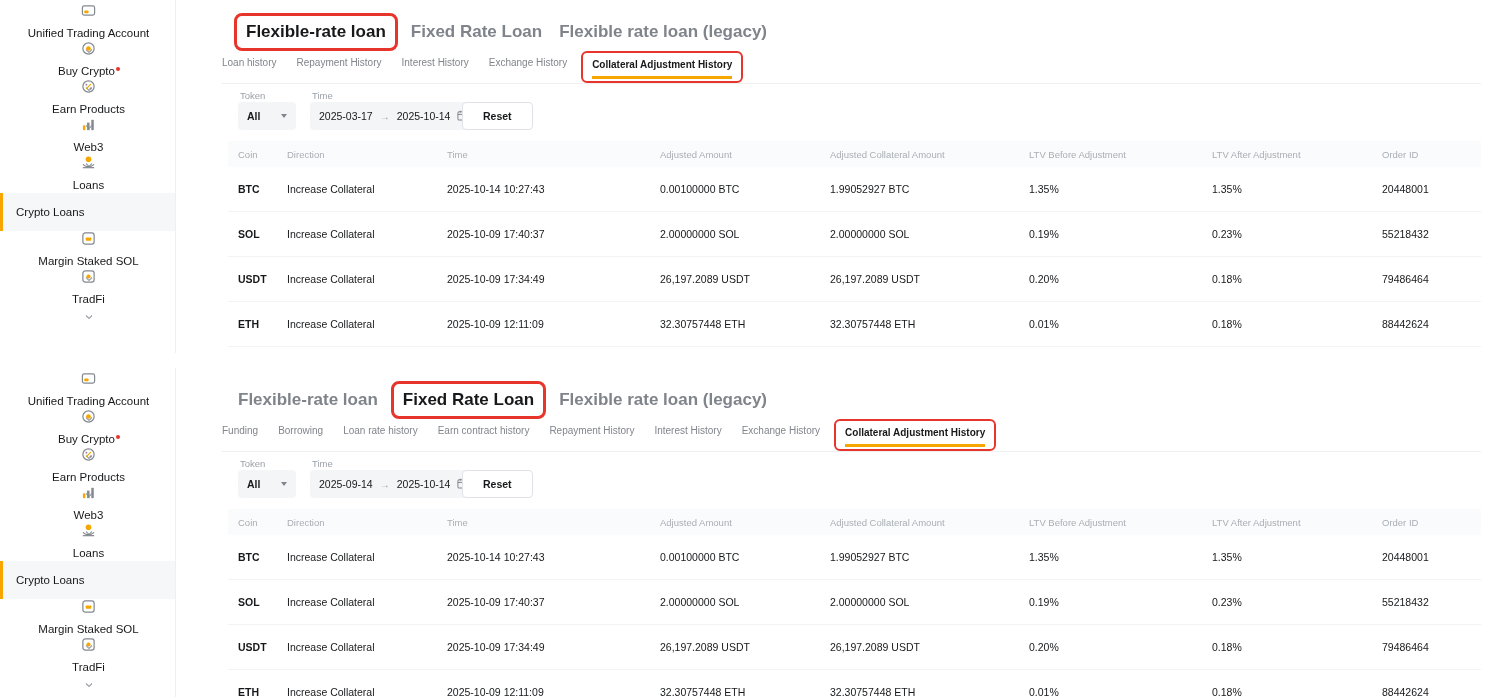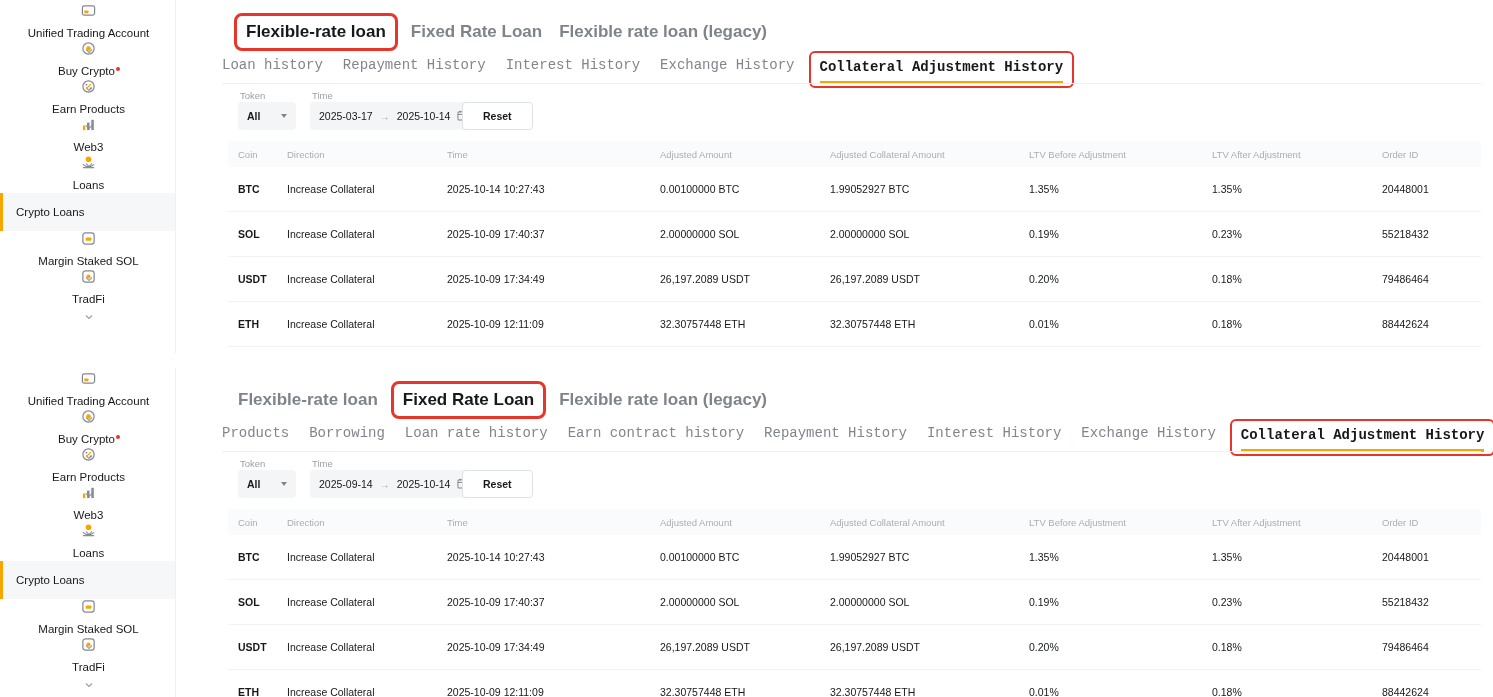--- a/index.html
+++ b/index.html
@@ -23,21 +23,21 @@
   
   .content { position:absolute; left:176px; top:0; right:0; bottom:0; }
 
   .tabs-row { position:absolute; left:62px; top:18px; display:flex; align-items:center; gap:17px; }
   .tab { font-size:17px; font-weight:600; color:#7f838a; white-space:nowrap; cursor:pointer; line-height:22px; }
   .tab.active { color:#17181a; font-weight:700; }
   .red-box { display:inline-flex; border:3px solid #e8352c; border-radius:8px; padding:5px 9px; margin:-5px -4px; }
   .red-box-sub { display:inline-flex; border:2.5px solid #e8352c; border-radius:6px; padding:6px 9px 2px 9px; margin:-6px -6px; }
 
   .subtabs-row { position:absolute; left:46px; top:57px; display:flex; align-items:flex-start; gap:20px; }
-  .subtab { font-size:14px; color:#81858c; white-space:nowrap; cursor:pointer;font-family:Liberation Mono, monospace; }
+  .subtab { font-size:10px; color:#81858c; white-space:nowrap; cursor:pointer; }
   .subtab.active { color:#17181a; font-weight:700; padding-bottom:6px; border-bottom:3px solid #f7a600; }
   .subtab-divider { position:absolute; left:46px; right:12px; top:83px; height:1px; background:#eef0f2; }
 
   .filter-label { position:absolute; font-size:9.5px; color:#9ba1a8; white-space:nowrap;text-align:center; }
   .lbl-token { left:64px; top:90px; }
   .lbl-time  { left:136px; top:90px; }
   .token-box { position:absolute; left:62px; top:102px; width:58px; height:28px; background:#f4f5f7; border-radius:4px; display:flex; align-items:center; justify-content:space-between; padding:0 9px; font-size:10.5px; font-weight:600; cursor:pointer; }
   .caret { width:0; height:0; border-left:3.5px solid transparent; border-right:3.5px solid transparent; border-top:4.5px solid #81858c; }
   .date-box { position:absolute; left:134px; top:102px; height:28px; background:#f4f5f7; border-radius:4px; display:flex; align-items:center; gap:7px; padding:0 9px; font-size:10.5px; font-weight:500; cursor:pointer; }
   .date-arrow { color:#9ba1a8; font-size:10px; }
@@ -378,21 +378,21 @@
 
       <div class="tabs-row">
         <span class="tab">Flexible-rate loan</span>
         <span class="red-box">
           <span class="tab active">Fixed Rate Loan</span>
         </span>
         <span class="tab">Flexible rate loan (legacy)</span>
       </div>
 
       <div class="subtabs-row">
-        <span class="subtab">Products</span>
+        <span class="subtab">Funding</span>
         <span class="subtab">Borrowing</span>
         <span class="subtab">Loan rate history</span>
         <span class="subtab">Earn contract history</span>
         <span class="subtab">Repayment History</span>
         <span class="subtab">Interest History</span>
         <span class="subtab">Exchange History</span>
         <span class="red-box-sub">
           <span class="subtab active">Collateral Adjustment History</span>
         </span>
       </div>

